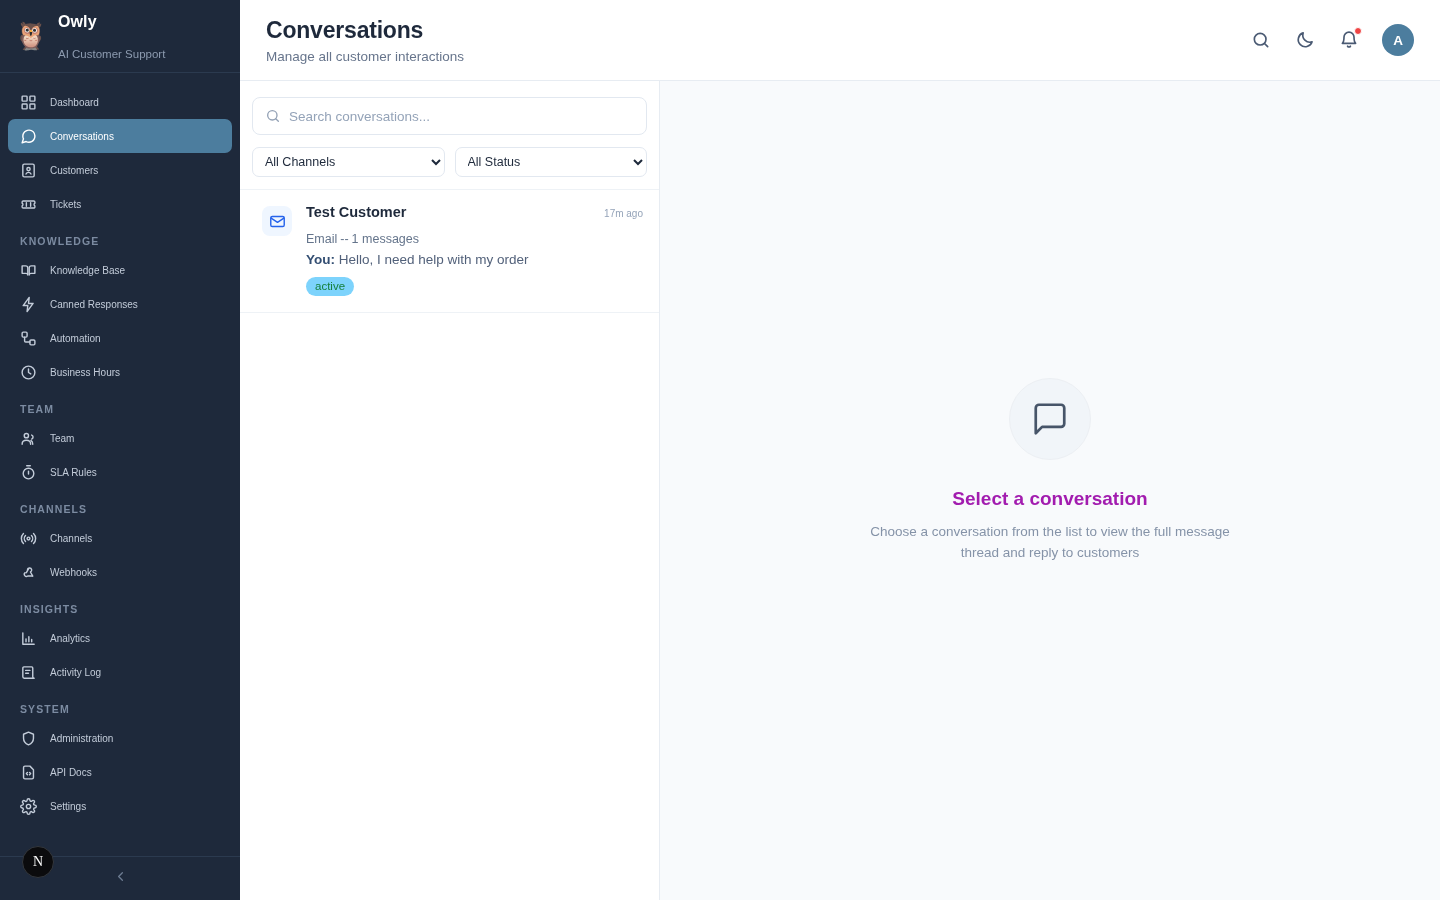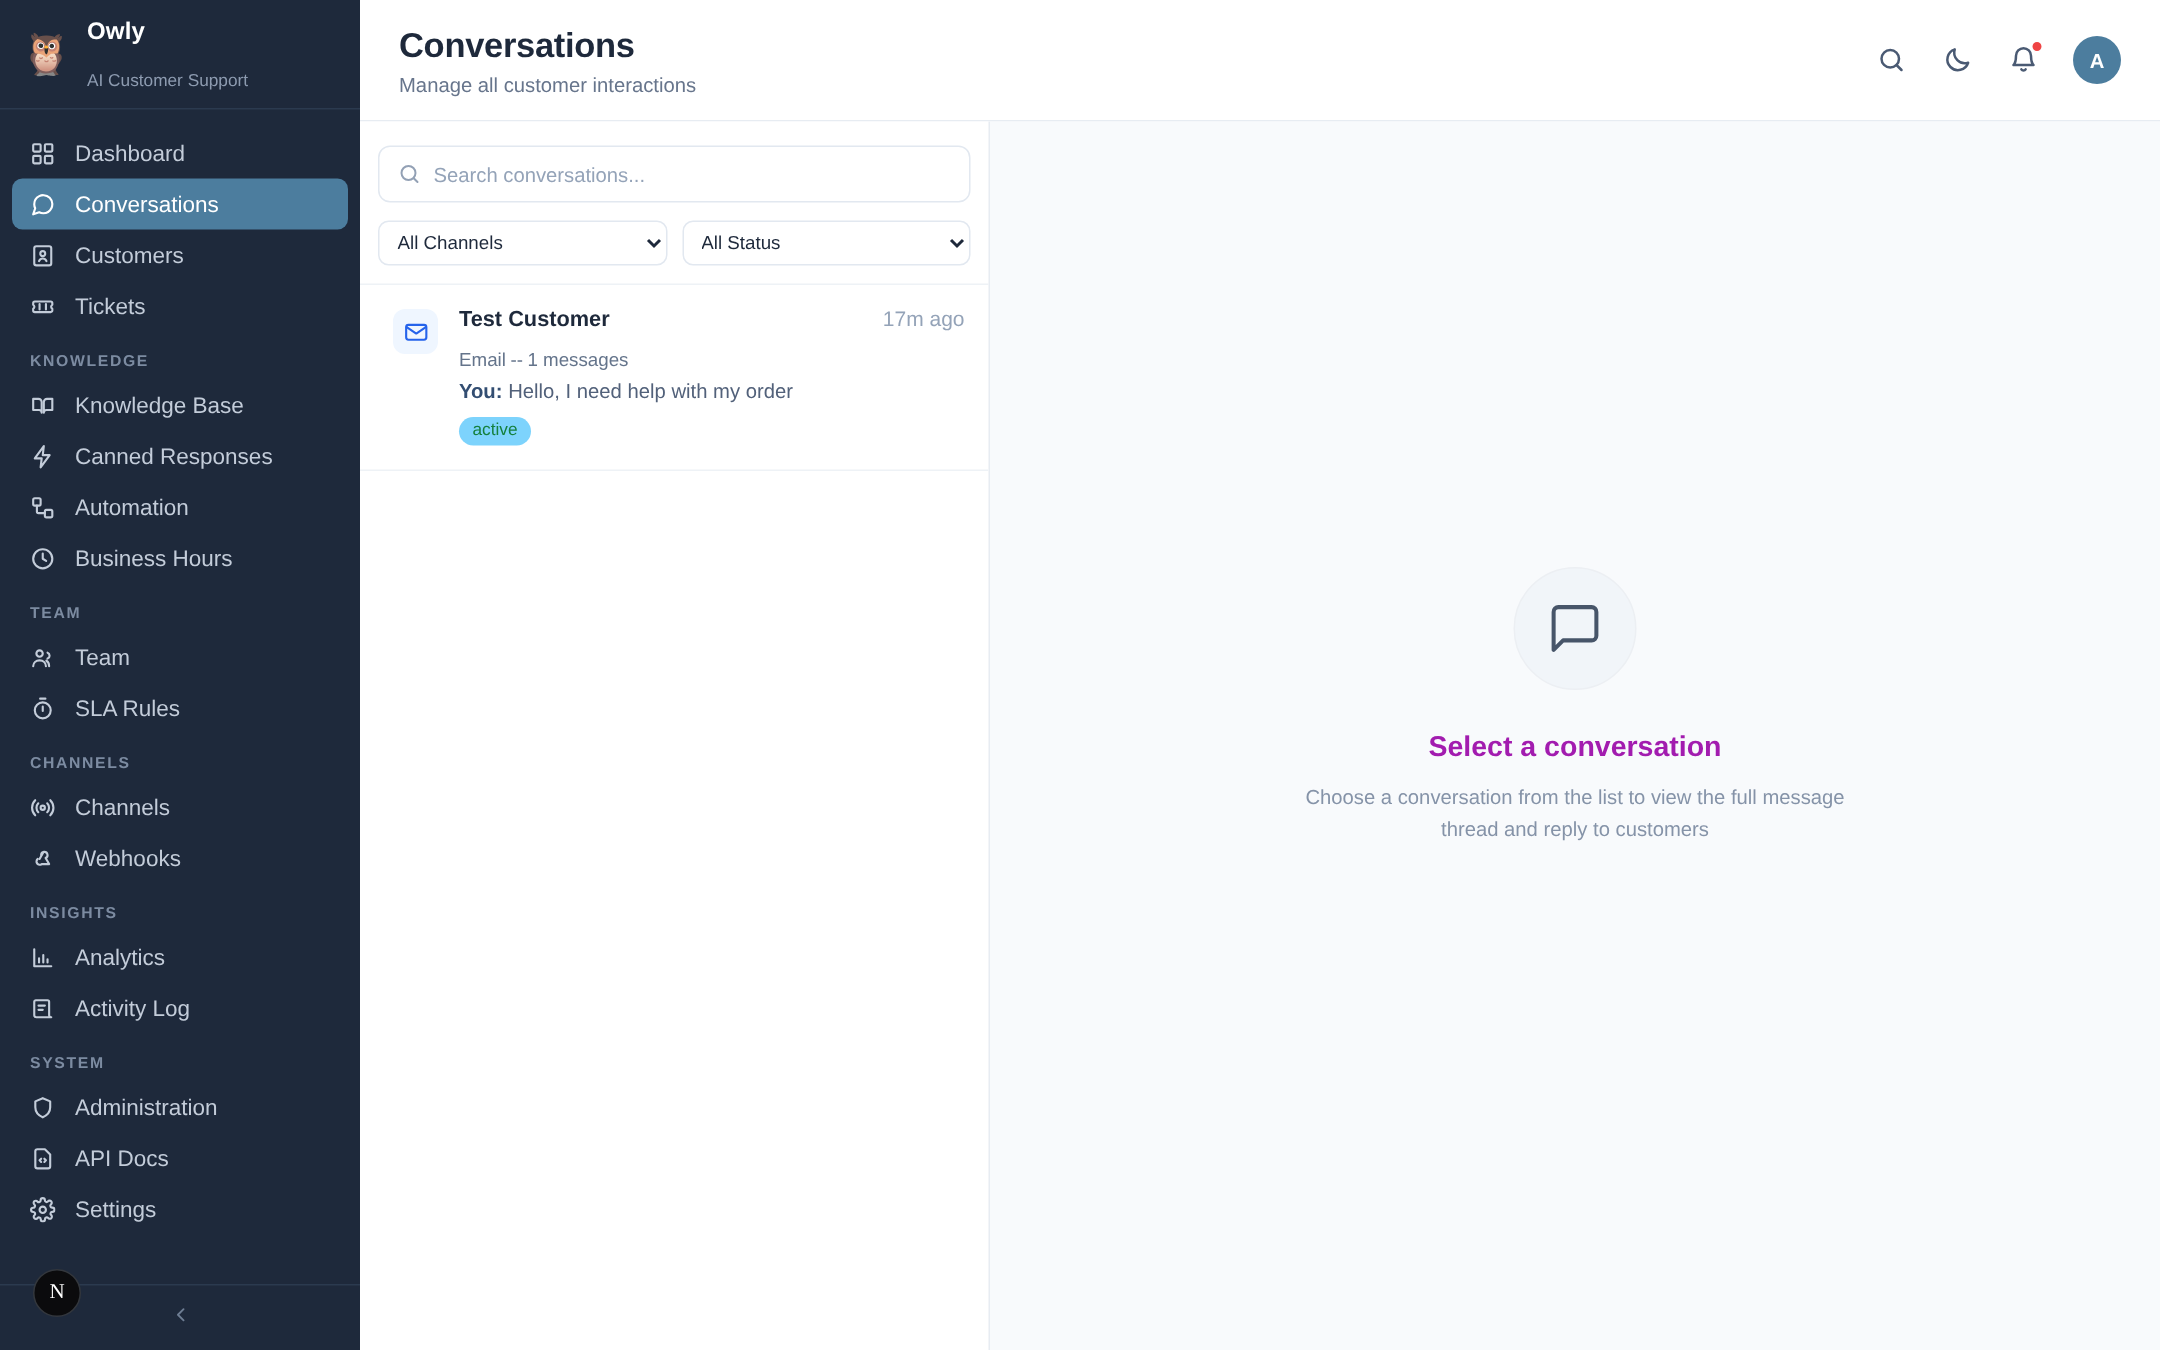--- a/index.html
+++ b/index.html
@@ -35,21 +35,21 @@
   .brand-name {
     color: #ffffff; font-size: 16px; font-weight: bold; letter-spacing: 0.1px;
   }
   .brand-sub { color: #8d9bb0; font-size: 11.5px; }
 
   .nav { flex: 1 1 auto; padding: 12px 8px 0 8px; overflow: hidden; }
   .nav-item {
     display: flex; align-items: center; gap: 13px;
     height: 34px; padding: 0 12px; margin-bottom: 0px;
     border-radius: 7px;
-    color: #c3ccd9; font-size: 15px;
+    color: #c3ccd9; font-size: 10px;
     cursor: pointer;
   }
   .nav-item + .nav-item { margin-top: 0; }
   .nav-item.active { background: #4c7d9e; color: #ffffff; }
   .nav-item .ico { width: 17px; height: 17px; display: flex; align-items: center; justify-content: center; flex: 0 0 17px; }
   .nav-item .ico svg { width: 17px; height: 17px; display: block; }
   .nav-group {
     color: #7c8ba1; font-size: 10.5px; font-weight: bold;
     letter-spacing: 1.1px; text-transform: uppercase;
     padding: 0 12px; margin: 14px 0 6px 0;
@@ -147,21 +147,21 @@
   }
   .conv-avatar {
     width: 30px; height: 30px; flex: 0 0 30px;
     border-radius: 8px; background: #eff6ff; color: #2563eb;
     display: flex; align-items: center; justify-content: center;
     margin-top: 2px;
   }
   .conv-body { flex: 1 1 auto; min-width: 0; }
   .conv-row1 { display: flex; align-items: baseline; justify-content: space-between; gap: 8px; }
   .conv-name { color: #1e293b; font-size: 14.5px; font-weight: bold; }
-  .conv-time { color: #94a3b8; font-size: 14px; white-space: nowrap; }
+  .conv-time { color: #94a3b8; font-size: 10px; white-space: nowrap; }
   .conv-meta { color: #64748b; font-size: 12.5px; margin-top: 12px; }
   .conv-meta .sep { margin: 0 3px; }
   .conv-preview { font-size: 13.5px; color: #52617a; margin-top: 6px; }
   .conv-preview .you { color: #334e72; font-weight: bold; }
   .badge {
     display: inline-block; margin-top: 10px;
     background: #7dd3fc; color: #15803d;
     font-size: 11.5px; border-radius: 10px;
     padding: 3px 9px 4px 9px;
   }

